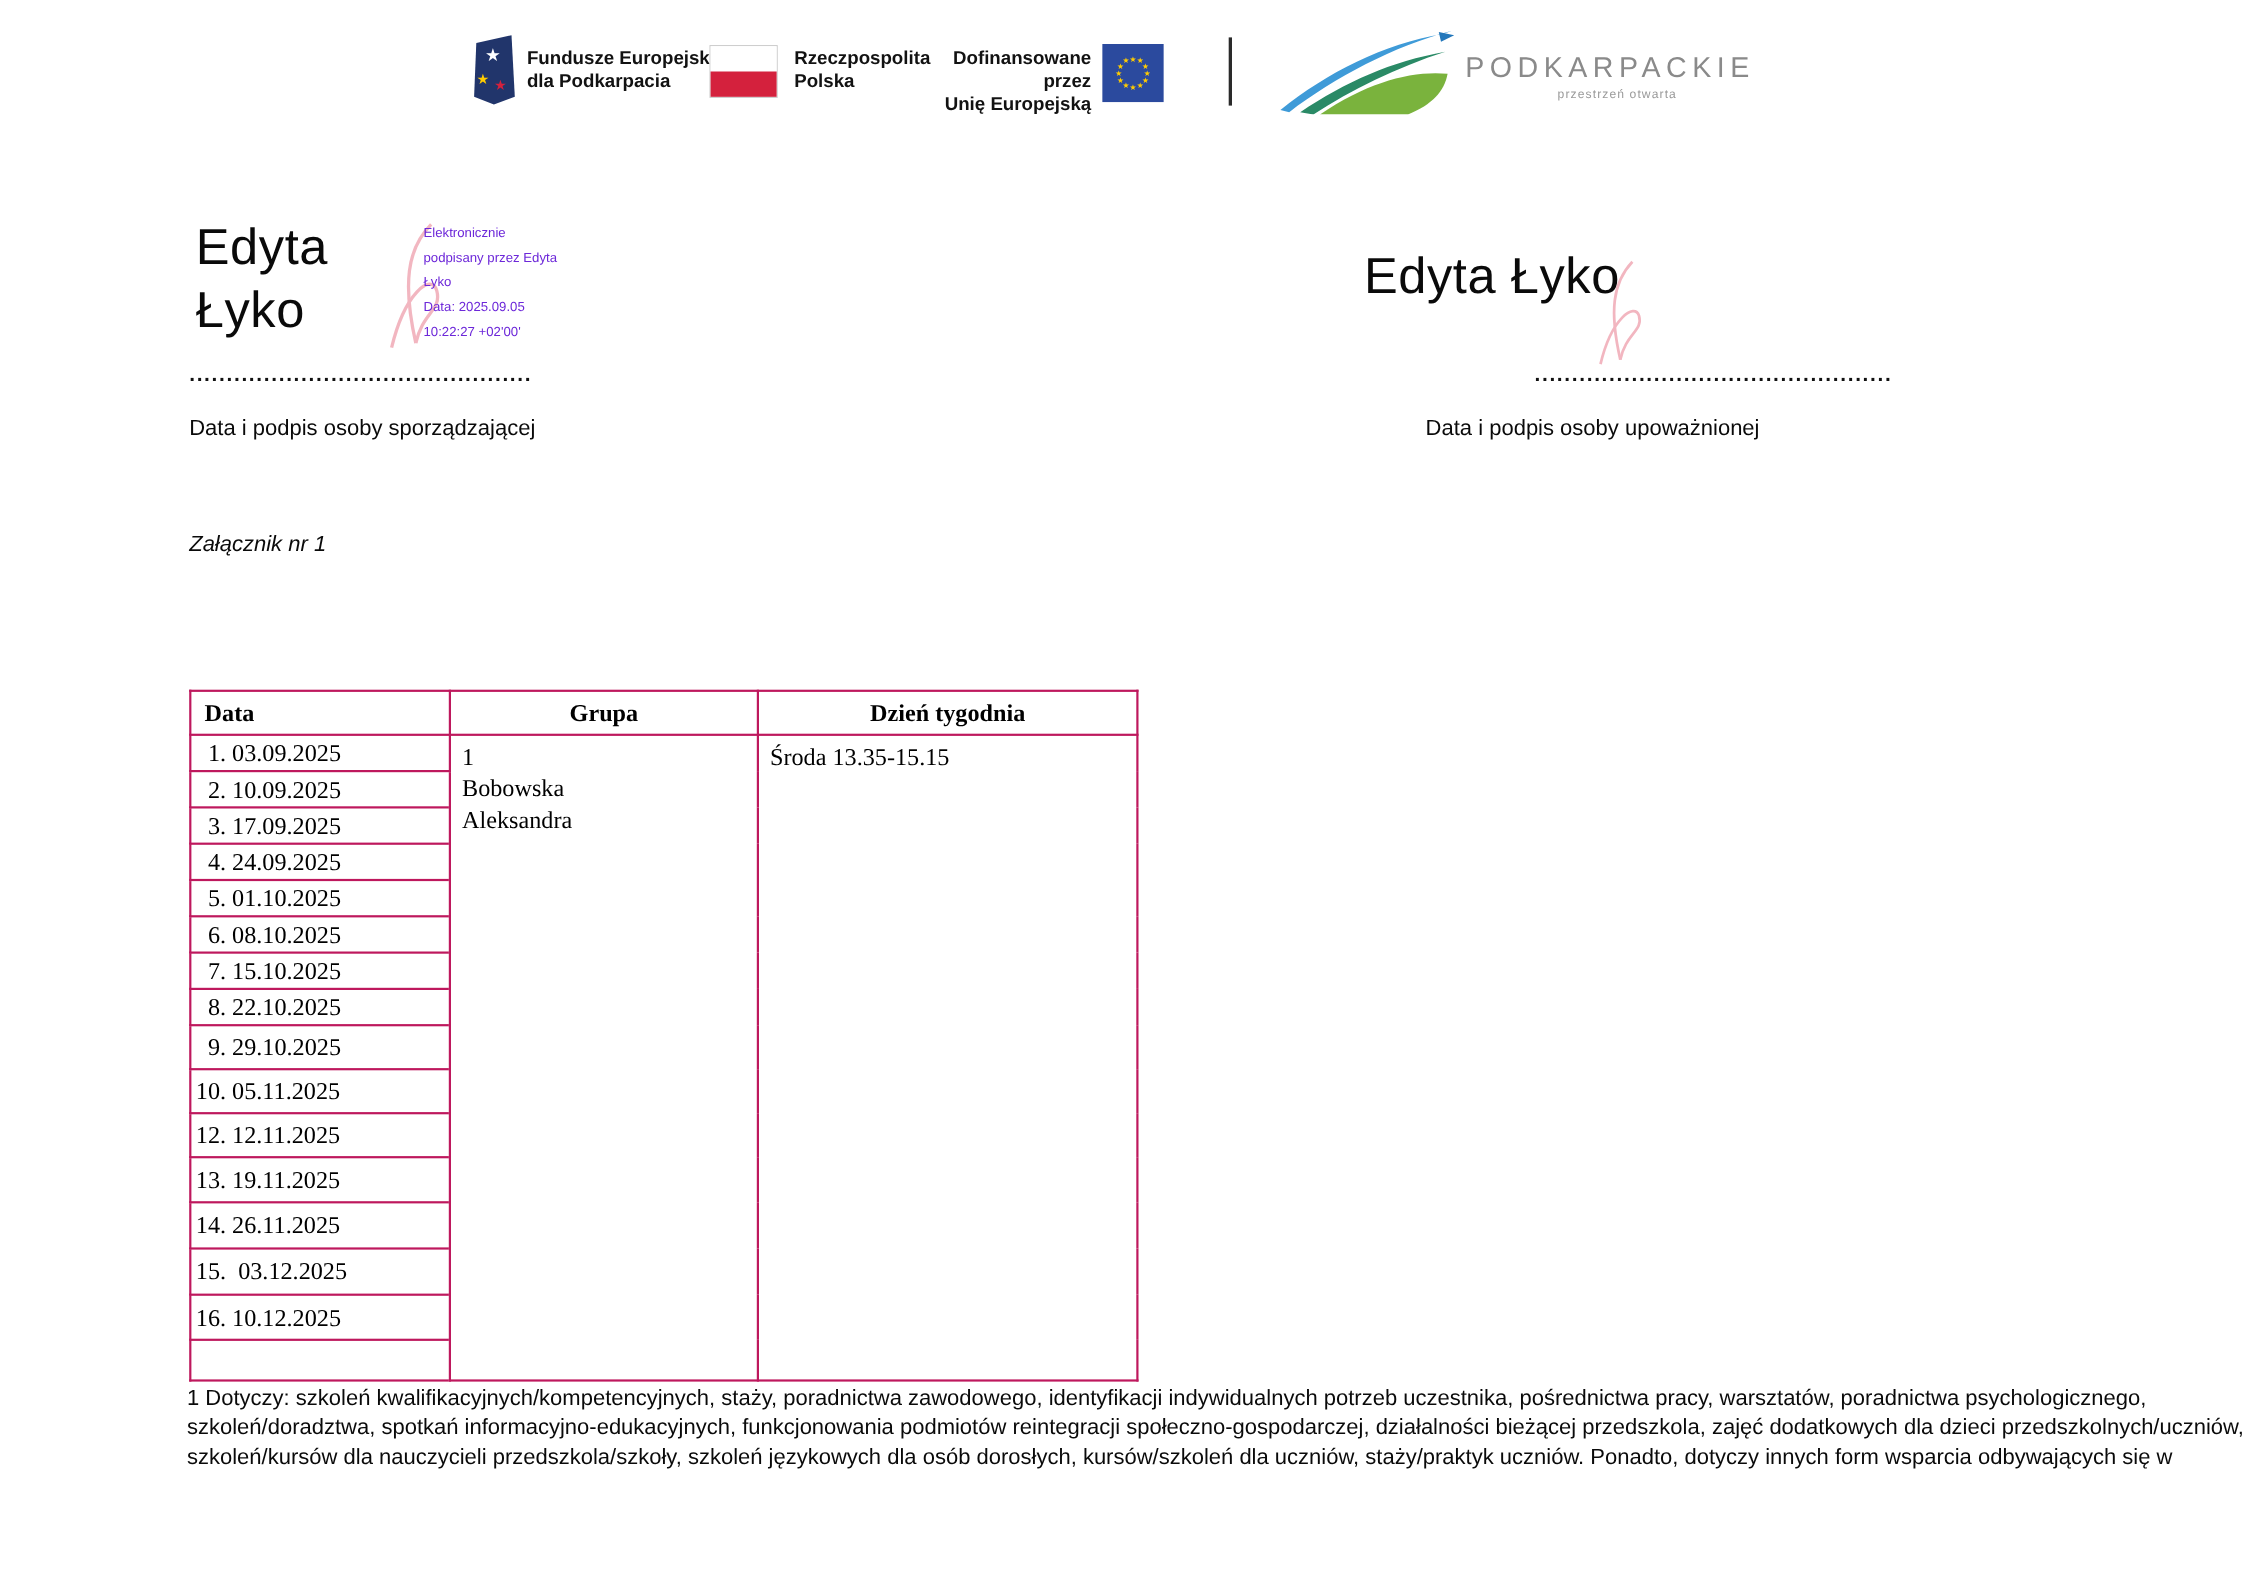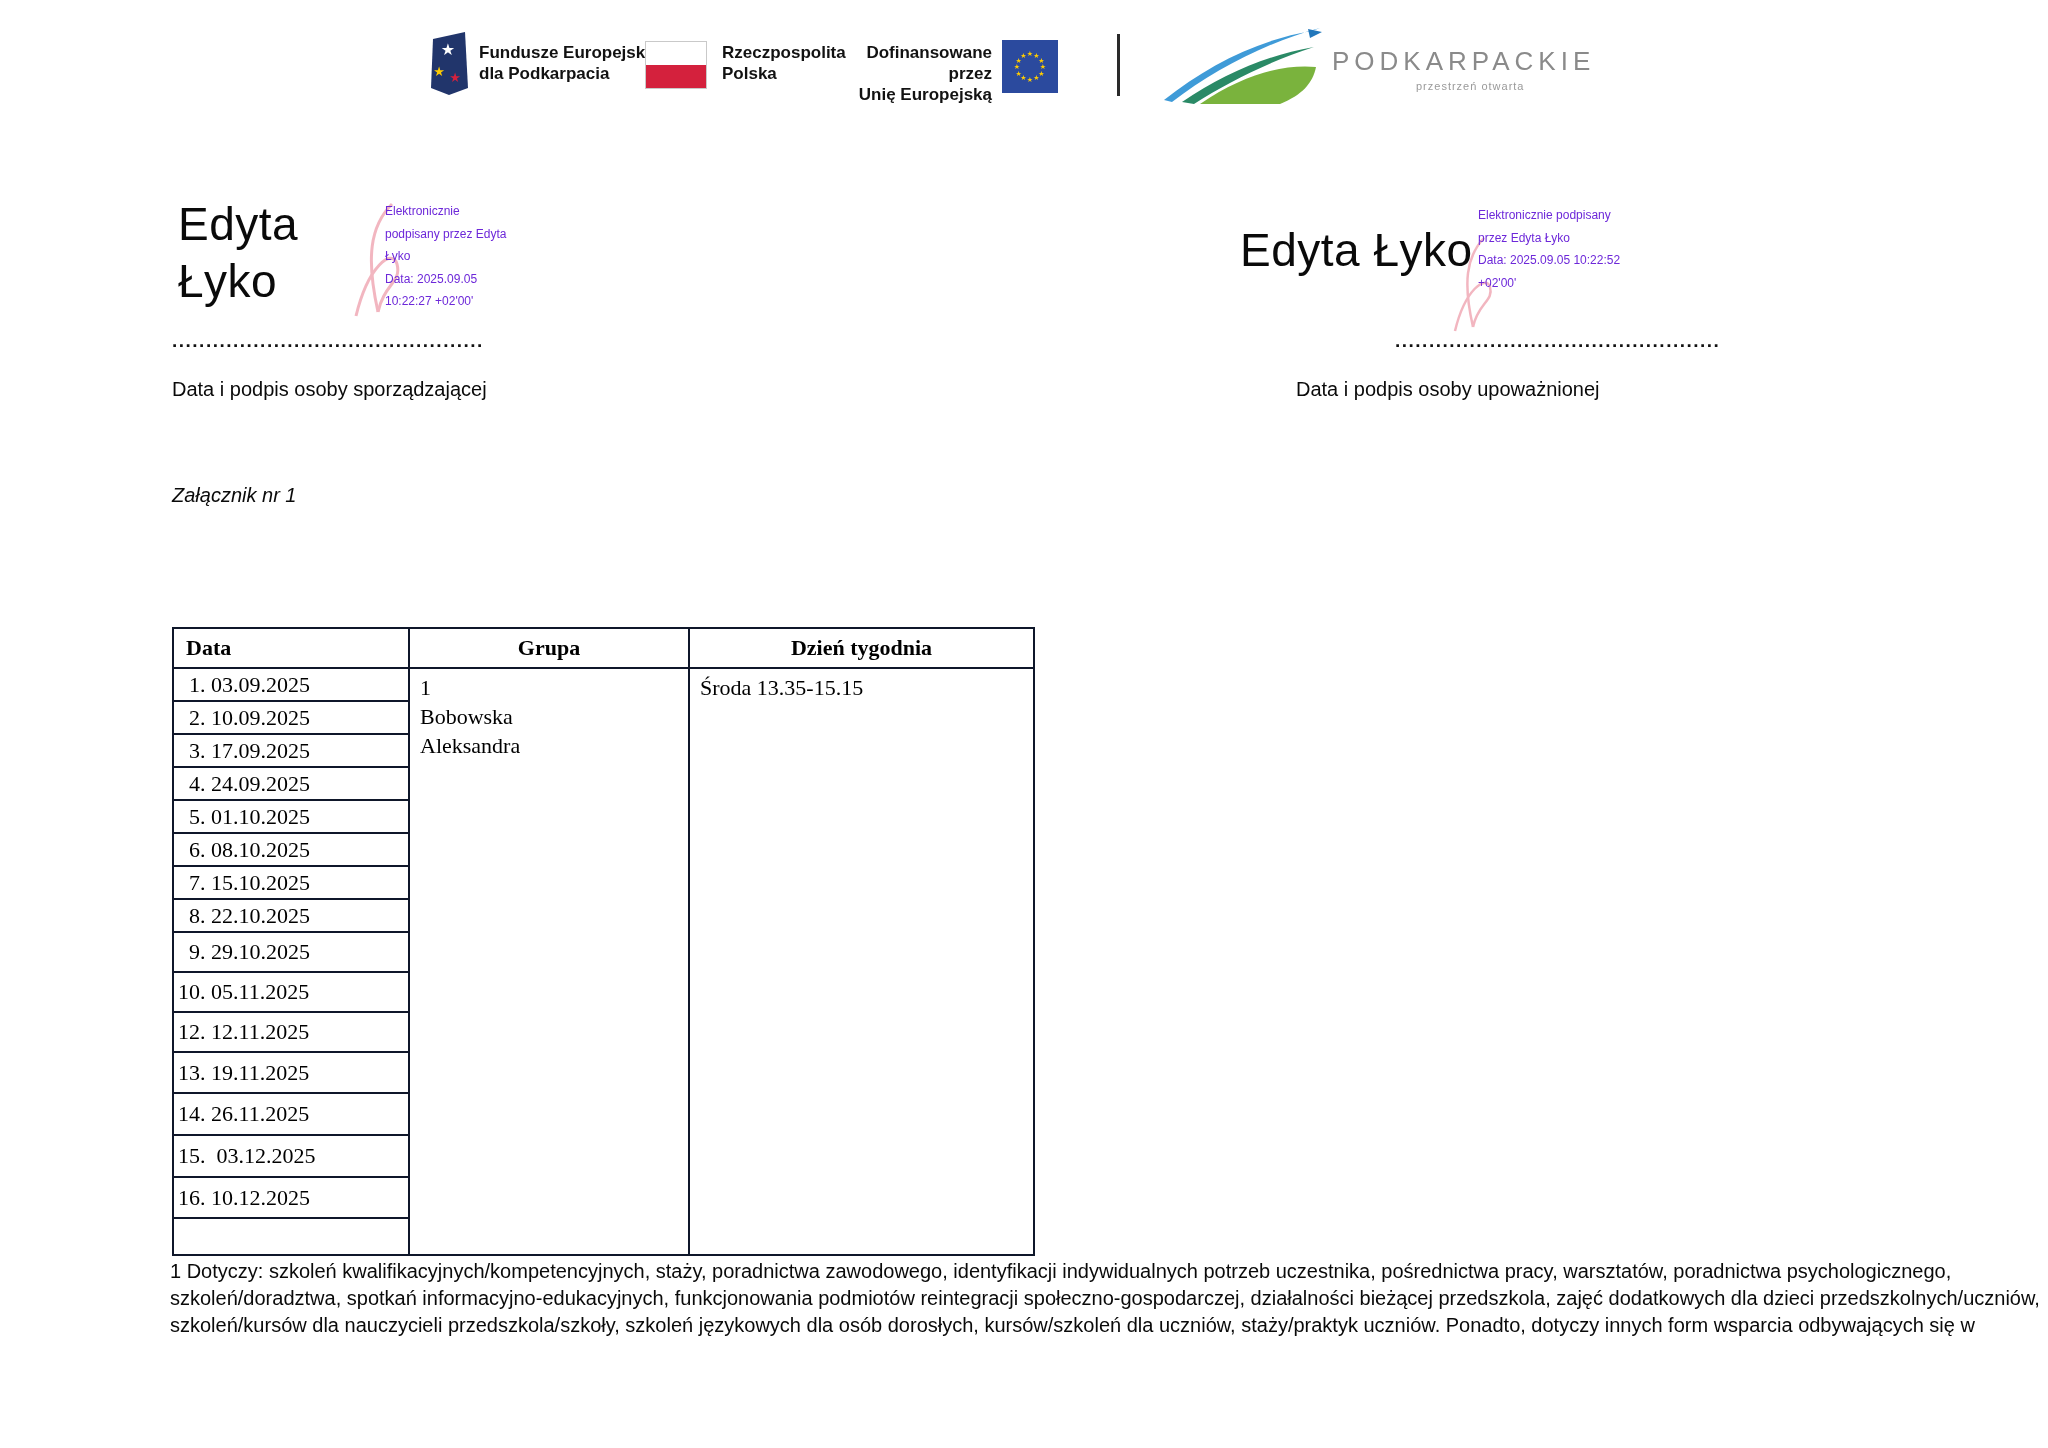--- a/index.html
+++ b/index.html
@@ -26,21 +26,21 @@
   .dotted { font-size:19px; font-weight:bold; letter-spacing:1.5px; color:#111; white-space:nowrap; }
   .sig-caption { font-size:20px; color:#0a0a0a; }
 
   
   .zalacznik { font-size:20px; font-style:italic; color:#0a0a0a; }
   .intro { font-size:22.5px; color:#0a0a0a; white-space:nowrap; font-family:"Liberation Serif", serif; }
   .intro .sans { font-family:"Liberation Sans", sans-serif; font-size:21px; }
 
   
   table.sched { border-collapse:collapse; table-layout:fixed; font-family:"Liberation Serif", serif; font-size:22px; color:#000; }
-  table.sched th, table.sched td { border:2px solid #0f172a; }
+  table.sched th, table.sched td { border:2px solid #be185d; }
   table.sched th { font-weight:bold; }
   th.h-data { text-align:left; padding-left:12px; }
   td.date { white-space:pre; padding-left:15px; }
   td.date.tight { padding-left:4px; }
   td.group, td.weekday { vertical-align:top; padding-top:4px; padding-left:10px; }
   td.group div { line-height:29px; }
   td.weekday { line-height:29px; }
 
   
   .footnotes { font-size:20px; line-height:27px; color:#0a0a0a; }
@@ -131,26 +131,20 @@
 
   <div class="abs sig-name" style="left:1240px; top:222px; white-space:nowrap;">Edyta Łyko</div>
   <div class="abs" style="left:1452px; top:235px;">
     <svg width="50" height="100" viewBox="0 0 50 100">
       <g stroke="#f0aab6" stroke-width="2.5" fill="none" opacity="0.85">
         <path d="M32 3 C14 22 11 48 21 92"></path>
         <path d="M21 92 C26 68 42 66 38 52 C34 40 13 54 3 96"></path>
       </g>
     </svg>
   </div>
-  <div class="abs sig-details" style="left:1478px; top:204px;">
-    <div>Elektronicznie podpisany</div>
-    <div>przez Edyta Łyko</div>
-    <div>Data: 2025.09.05 10:22:52</div>
-    <div>+02'00'</div>
-  </div>
   <div class="abs dotted" style="left:1395px; top:330px;">................................................</div>
   <div class="abs sig-caption" style="left:1296px; top:378px;">Data i podpis osoby upoważnionej</div>
 
   <div class="abs zalacznik" style="left:172px; top:484px;">Załącznik nr 1</div>
 
   <table class="sched abs" style="left:172px; top:627px;">
     <colgroup>
         <col style="width:236px">
         <col style="width:280px">
         <col style="width:345px">

